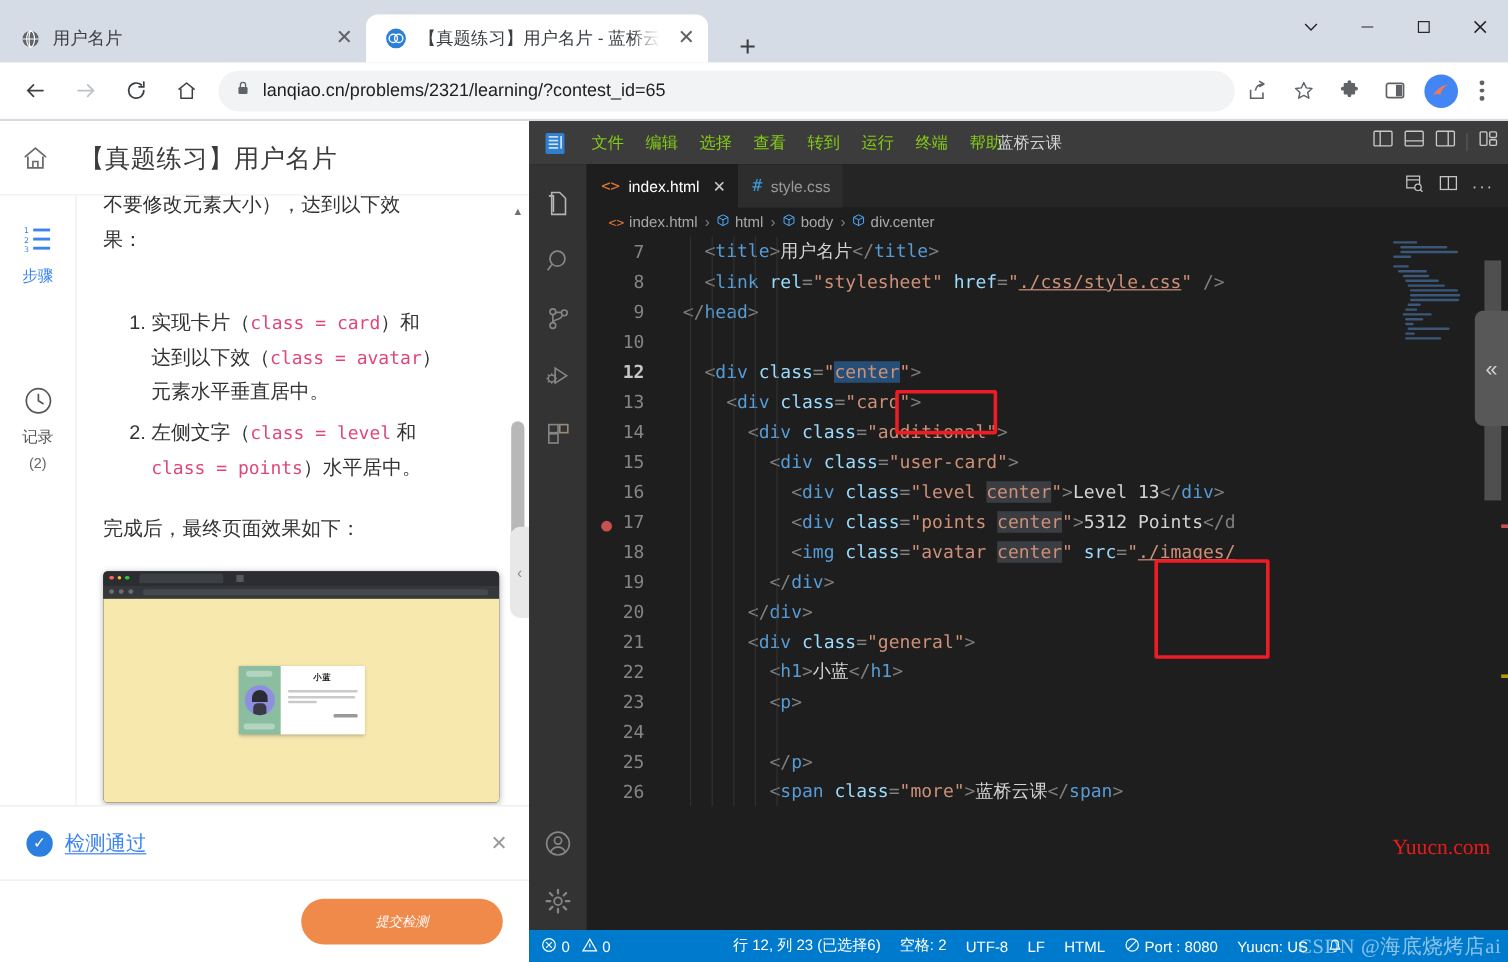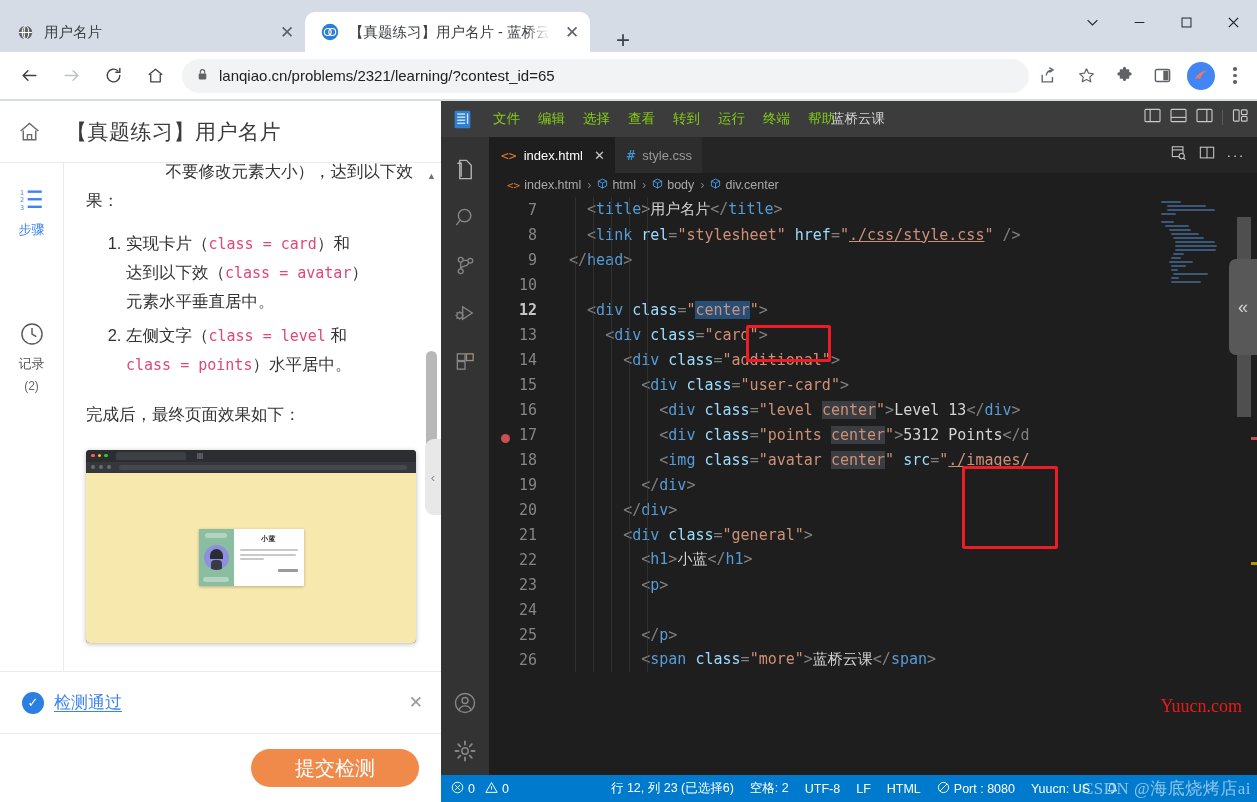--- a/index.html
+++ b/index.html
@@ -74,22 +74,22 @@
   .rail-item { display:flex; flex-direction:column; align-items:center; gap:6px; margin-bottom: 34px; }
   .rail-ico { width:30px; height:30px; display:flex; align-items:center; justify-content:center; }
   .rail-lbl { font-size: 13px; }
   .rail-item.active .rail-lbl { color: #3b82f6; }
   .rail-item.plain .rail-lbl { color: #555; }
   .rail-bottom { margin-top: auto; display:flex; flex-direction:column; align-items:center; gap: 26px; padding-bottom: 22px; }
 
   .lq-main { position:relative; flex:1 1 auto; background:#fff; overflow:hidden; }
   .lq-scroll { position:absolute; left:0; top:0; right:0; bottom: 131px; overflow:hidden; padding: 4px 28px 0 22px; }
   .doc-p { font-size: 16.5px; line-height: 1.75; color:#333; }
-  .doc-p.clip { margin-top: -10px; text-align: right; }
-  .doc-ol { list-style: decimal; padding-left: 40px; margin-top: 14px; }
+  .doc-p.clip { margin-top: -10px; }
+  .doc-ol { list-style: decimal; padding-left: 40px; margin-top: 40px; }
   .doc-ol li { font-size: 16.5px; line-height: 1.78; color:#333; margin-bottom: 4px; }
   code.pink { color:#e0457b; font-family: "DejaVu Sans Mono","Liberation Mono", monospace; font-size: 15px; }
   .doc-after { margin-top: 24px; font-size: 16.5px; color:#333; }
 
   .preview {
     margin-top: 24px; width: 330px; height: 193px; border-radius: 4px; overflow:hidden;
     box-shadow: 0 1px 5px rgba(0,0,0,.28); background:#1d1f23;
   }
   .pv-bar { height: 12px; background:#2b2d31; display:flex; align-items:center; padding: 0 5px; gap: 3px; }
   .pv-dot { width:3.5px;height:3.5px;border-radius:50%; }
@@ -121,21 +121,21 @@
   }
 
   .lq-bottom { position:absolute; left:0; right:0; bottom:0; height: 131px; background:#fff; border-top:1px solid #ebebeb; }
   .result-row { height: 62px; display:flex; align-items:center; padding: 0 18px 0 22px; border-bottom:1px solid #ececec; }
   .check-ico { width:22px;height:22px;border-radius:50%;background:#2a7fe0;display:flex;align-items:center;justify-content:center;color:#fff;font-size:13px; }
   .result-text { margin-left: 10px; font-size: 17px; color:#3b82f6; text-decoration: underline; text-underline-offset: 3px; }
   .result-close { margin-left:auto; color:#9a9a9a; font-size: 17px; }
   .submit-wrap { height: 68px; display:flex; align-items:center; justify-content:flex-end; padding-right: 22px; }
   .submit-btn {
     width: 168px; height: 38px; border-radius: 20px; background:#f08a4b; color:#fff;
-    font-size: 20px; display:flex; align-items:center; justify-content:center; border: none;
+    font-size: 11px; display:flex; align-items:center; justify-content:center; border: none; font-style: italic;
   }
 
   
   .vs { position:absolute; left:441px; top:0; width: 816px; height: 701px; background:#1e1e1e; }
   .vs-menubar { height: 36px; background:#3c3c3c; display:flex; align-items:center; padding-left: 10px; }
   .vs-logo { width: 22px; height: 22px; display:flex; align-items:center; justify-content:center; margin-right: 12px; }
   .vs-menu { display:flex; gap: 2px; }
   .vs-menu span { font-size: 13.5px; color:#84cc16; padding: 4px 8px; }
   .vs-brand { position:absolute; left: 390px; top: 9px; font-size: 13.5px; color:#d4d4d4; }
   .vs-layout { position:absolute; right: 8px; top: 7px; display:flex; align-items:center; gap: 9px; }

